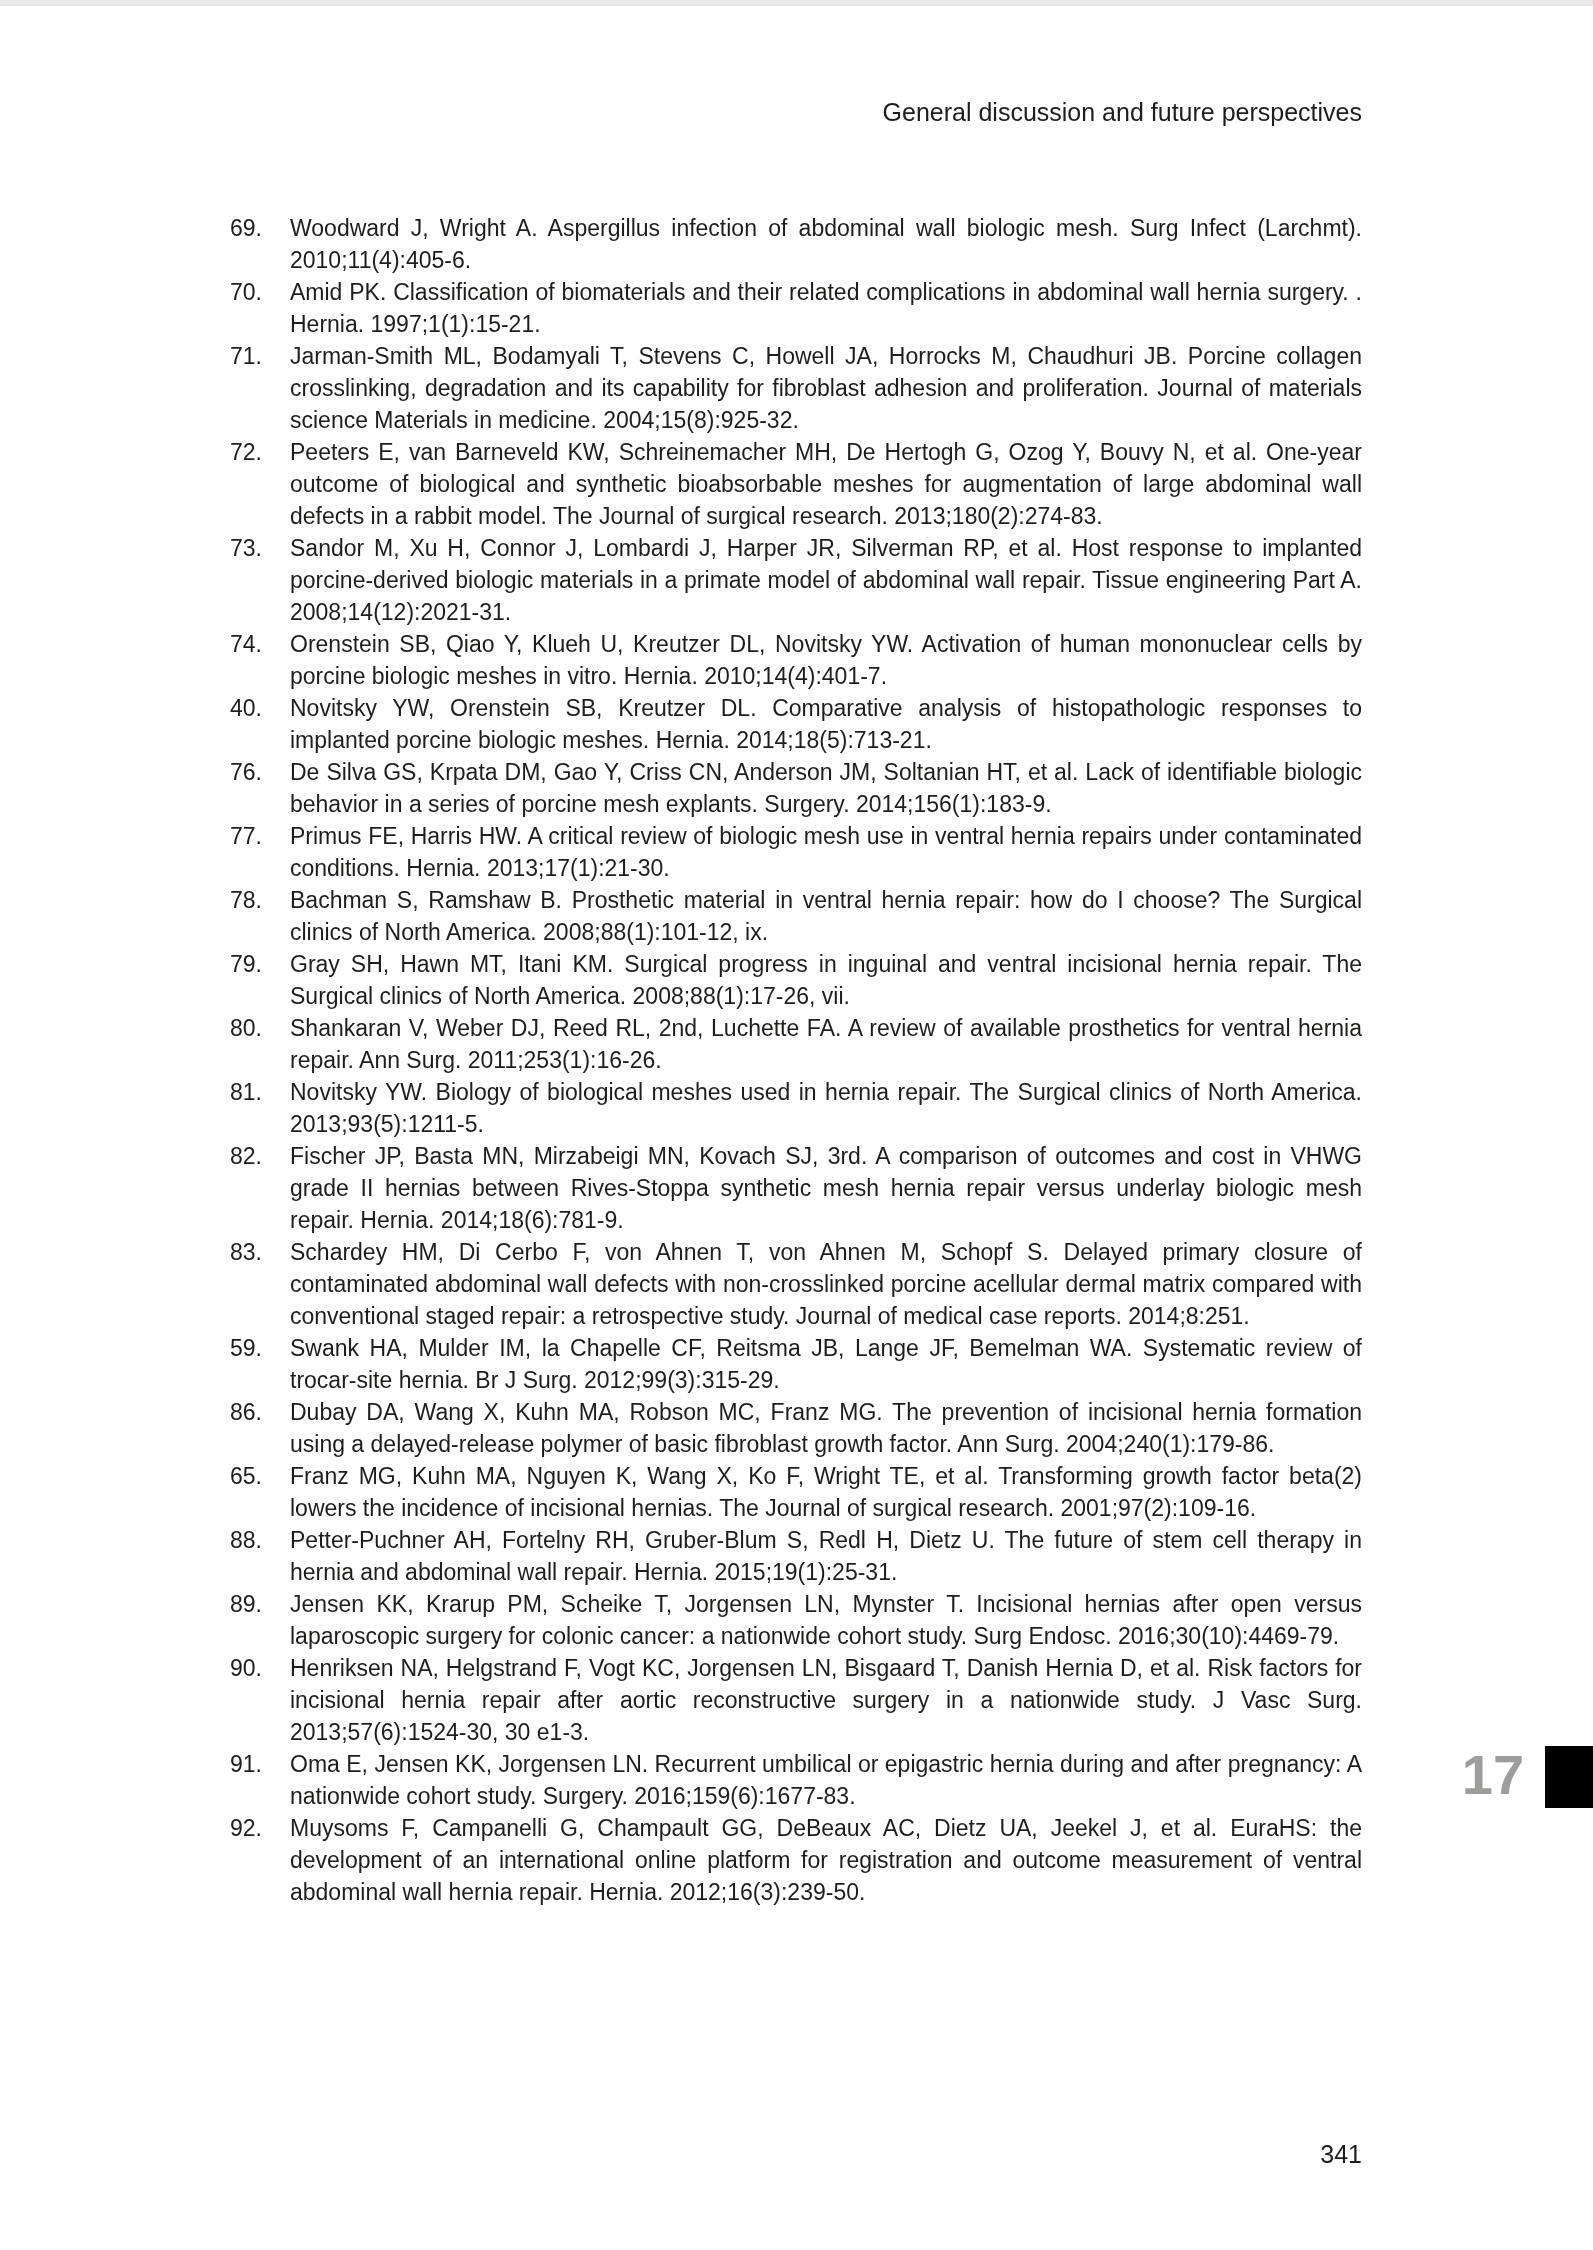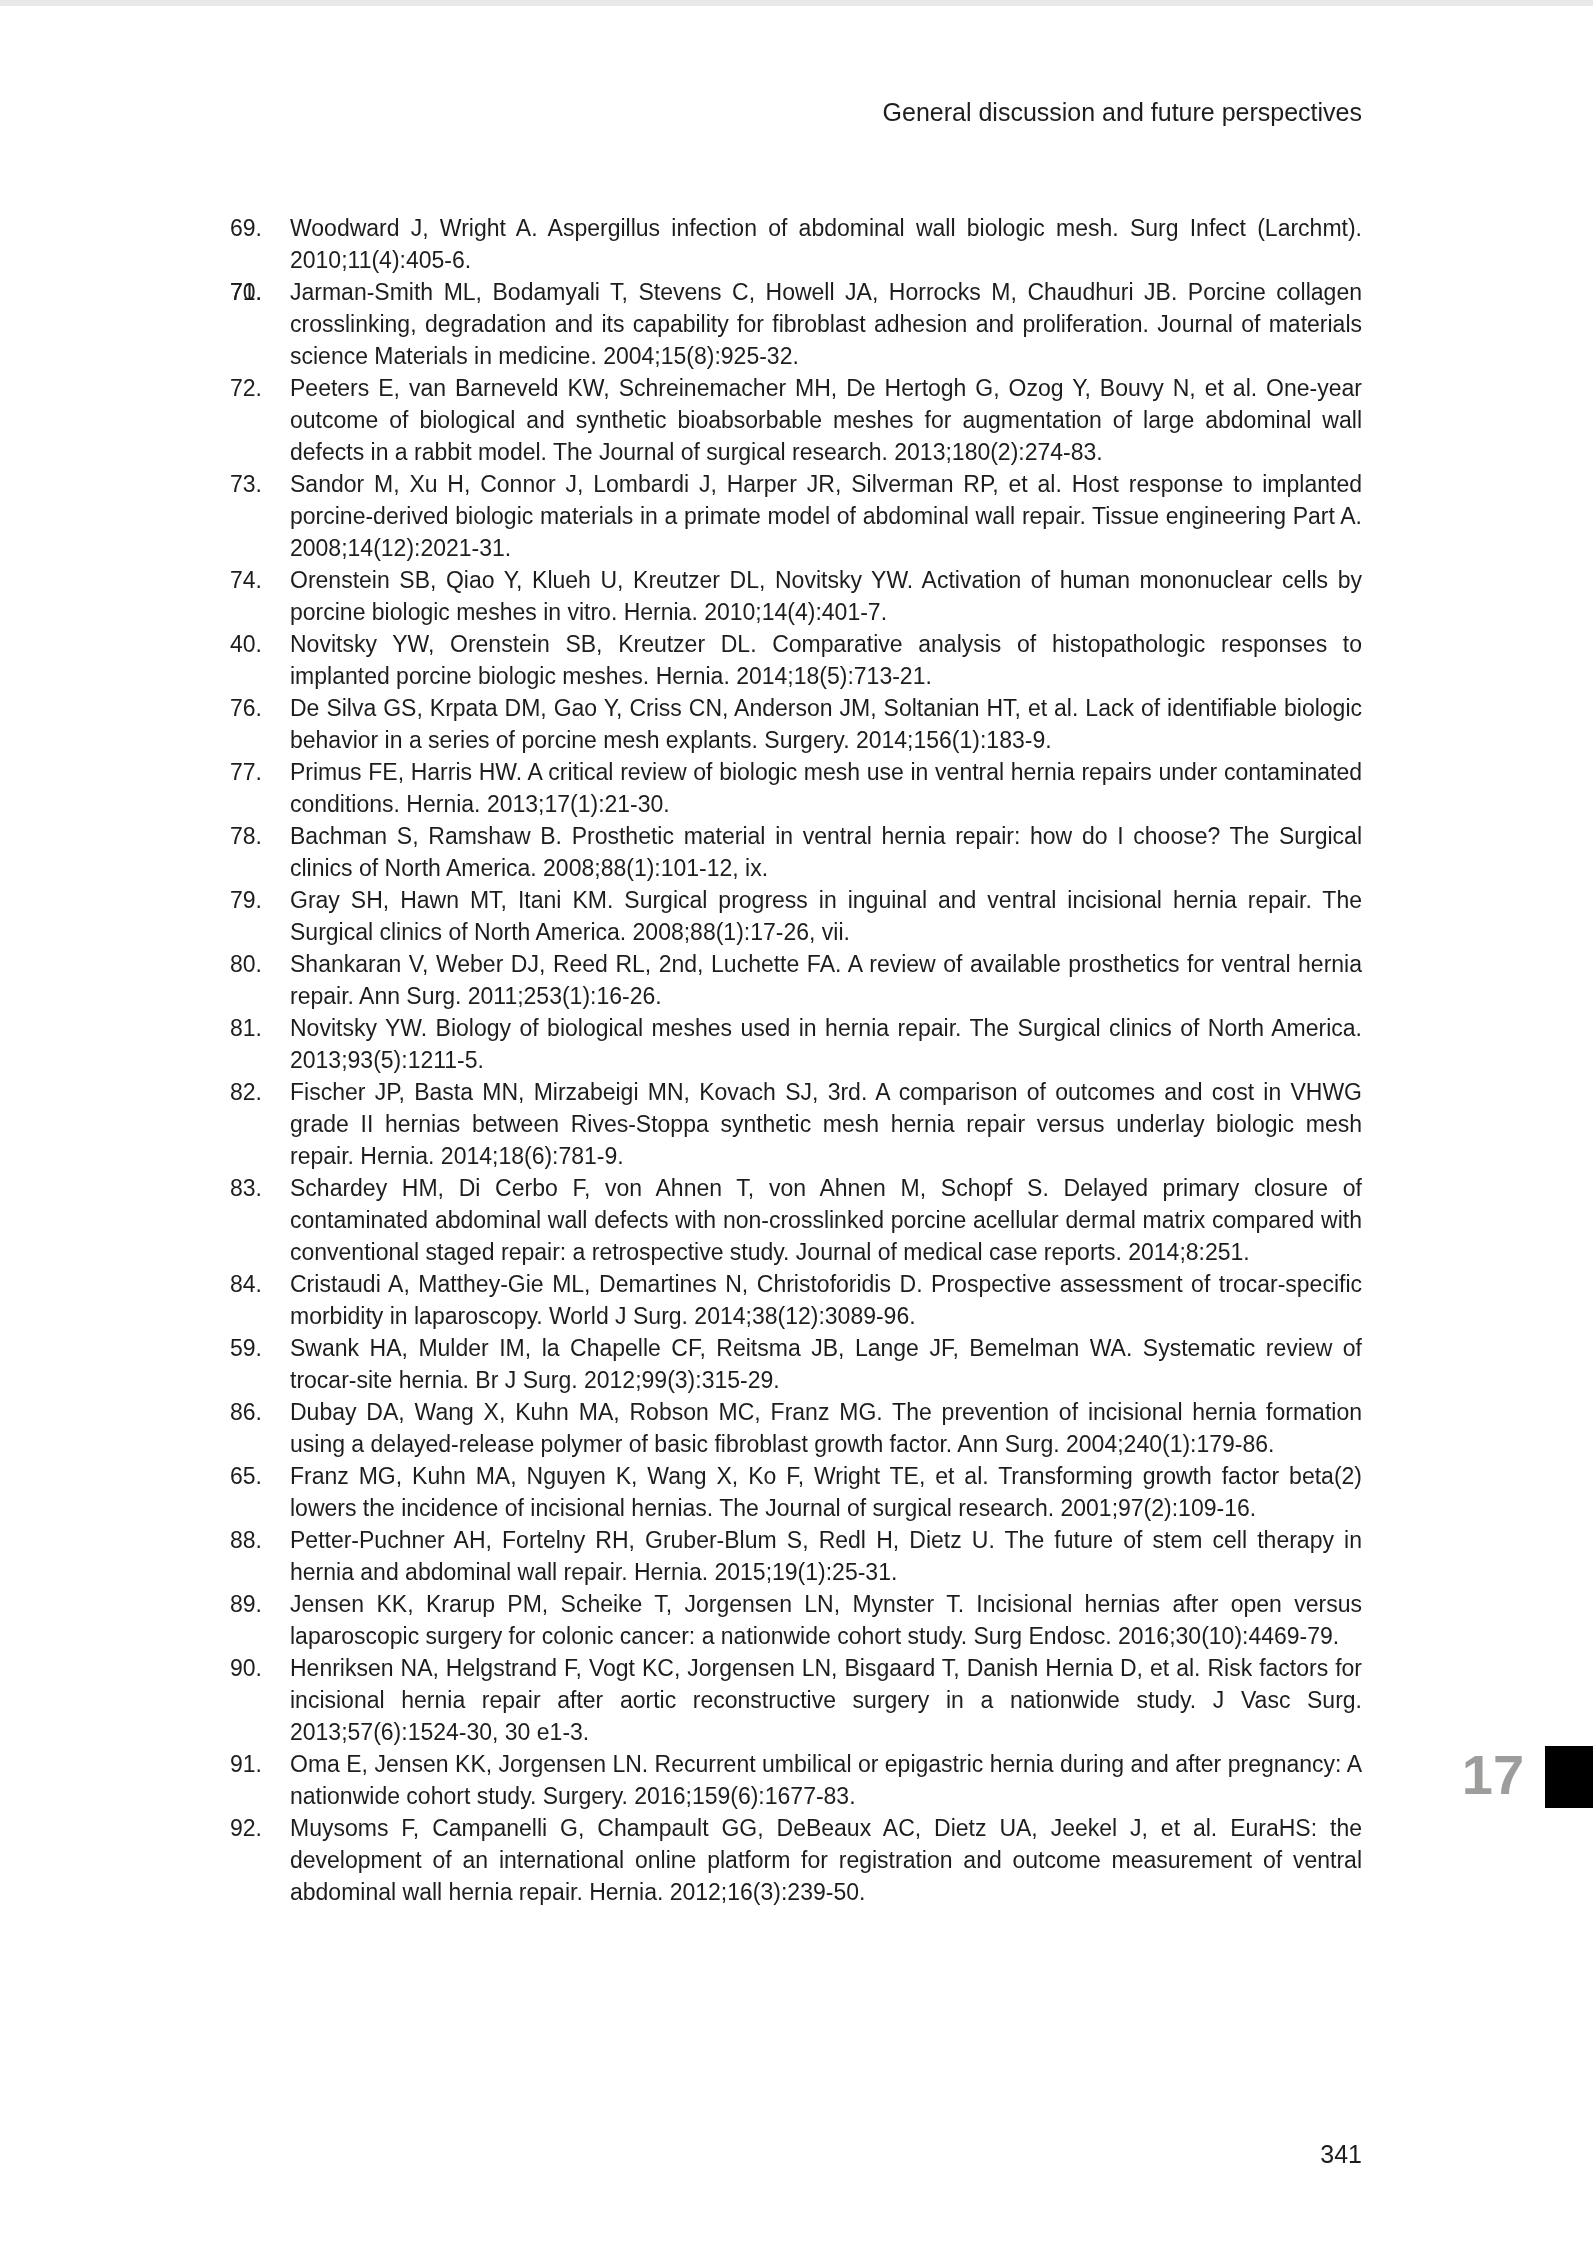--- a/index.html
+++ b/index.html
@@ -83,20 +83,21 @@
   <div class="running-header">General discussion and future perspectives</div>
 
   <div class="refs" id="refs-list">
   <div class="ref">
     <span class="ref-num">69.</span>
     <span class="ref-text">Woodward J, Wright A. Aspergillus infection of abdominal wall biologic mesh. Surg Infect (Larchmt). 2010;11(4):405-6.</span>
   </div>
 
   <div class="ref">
     <span class="ref-num">70.</span>
+    <span class="ref-text">Amid PK. Classification of biomaterials and their related complications in abdominal wall hernia surgery. . Hernia. 1997;1(1):15-21.</span>
   </div>
 
   <div class="ref">
     <span class="ref-num">71.</span>
     <span class="ref-text">Jarman-Smith ML, Bodamyali T, Stevens C, Howell JA, Horrocks M, Chaudhuri JB. Porcine collagen crosslinking, degradation and its capability for fibroblast adhesion and proliferation. Journal of materials science Materials in medicine. 2004;15(8):925-32.</span>
   </div>
 
   <div class="ref">
     <span class="ref-num">72.</span>
     <span class="ref-text">Peeters E, van Barneveld KW, Schreinemacher MH, De Hertogh G, Ozog Y, Bouvy N, et al. One-year outcome of biological and synthetic bioabsorbable meshes for augmentation of large abdominal wall defects in a rabbit model. The Journal of surgical research. 2013;180(2):274-83.</span>
@@ -150,24 +151,20 @@
   <div class="ref">
     <span class="ref-num">82.</span>
     <span class="ref-text">Fischer JP, Basta MN, Mirzabeigi MN, Kovach SJ, 3rd. A comparison of outcomes and cost in VHWG grade II hernias between Rives-Stoppa synthetic mesh hernia repair versus underlay biologic mesh repair. Hernia. 2014;18(6):781-9.</span>
   </div>
 
   <div class="ref">
     <span class="ref-num">83.</span>
     <span class="ref-text">Schardey HM, Di Cerbo F, von Ahnen T, von Ahnen M, Schopf S. Delayed primary closure of contaminated abdominal wall defects with non-crosslinked porcine acellular dermal matrix compared with conventional staged repair: a retrospective study. Journal of medical case reports. 2014;8:251.</span>
   </div>
 
-  <div class="ref">
-    <span class="ref-num">84.</span>
-    <span class="ref-text">Cristaudi A, Matthey-Gie ML, Demartines N, Christoforidis D. Prospective assessment of trocar-specific morbidity in laparoscopy. World J Surg. 2014;38(12):3089-96.</span>
-  </div>
 
   <div class="ref">
     <span class="ref-num">59.</span>
     <span class="ref-text">Swank HA, Mulder IM, la Chapelle CF, Reitsma JB, Lange JF, Bemelman WA. Systematic review of trocar-site hernia. Br J Surg. 2012;99(3):315-29.</span>
   </div>
 
   <div class="ref">
     <span class="ref-num">86.</span>
     <span class="ref-text">Dubay DA, Wang X, Kuhn MA, Robson MC, Franz MG. The prevention of incisional hernia formation using a delayed-release polymer of basic fibroblast growth factor. Ann Surg. 2004;240(1):179-86.</span>
   </div>

